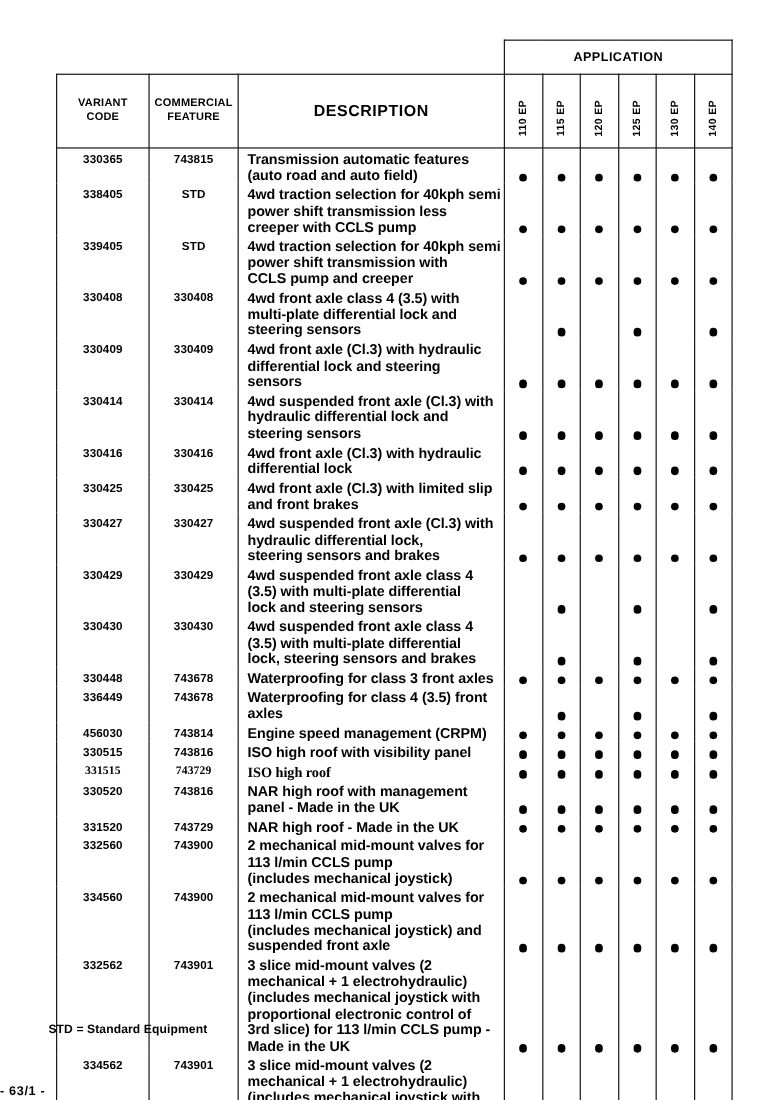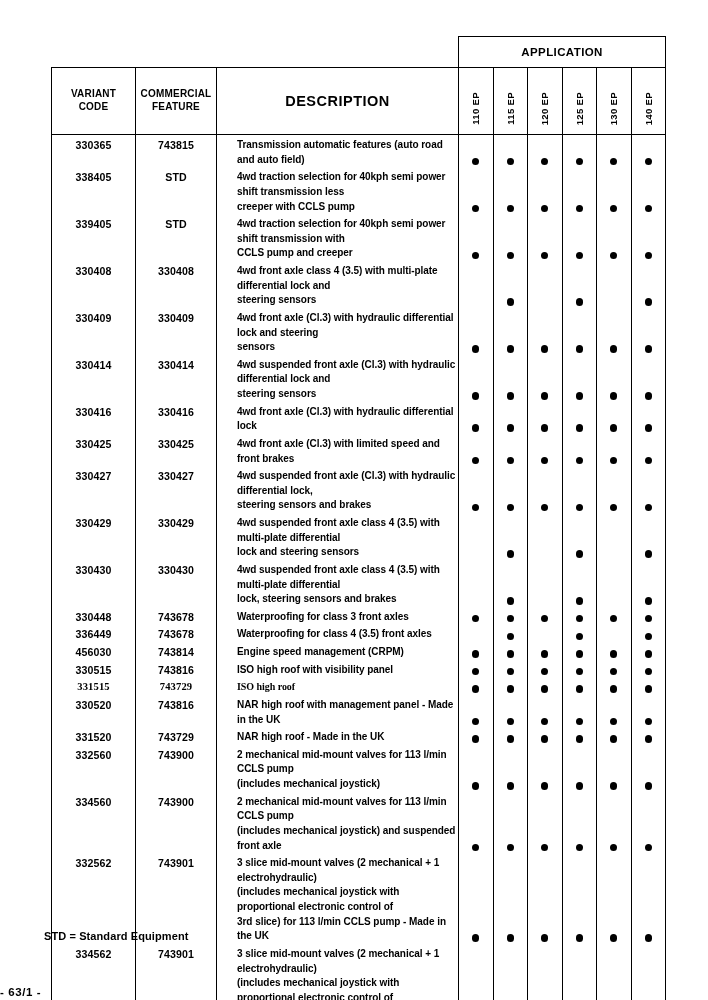--- a/index.html
+++ b/index.html
@@ -96,24 +96,24 @@
   .cell-code {
     text-align: center;
     font-size: 10.6px;
     font-weight: bold;
     line-height: 14.62px;
     padding-top: 3px;
     letter-spacing: 0.1px;
   }
   .cell-desc {
     text-align: left;
-    font-size: 10px;
+    font-size: 13px;
     font-weight: bold;
     line-height: 14.62px;
-    padding: 3px 2px 0 20px;
+    padding: 3px 2px 0 8px;
     letter-spacing: -0.05px;
     white-space: pre-line;
   }
   .cell-dot {
     border-left: 1.3px solid #000;
     border-right: 1.3px solid #000;
     padding: 0;
     vertical-align: bottom;
   }
   .dot-wrap {
@@ -455,21 +455,21 @@
           </td>
           <td class="cell-dot">
             <div class="dot-wrap" style="height: 14.62px;">
               <span class="dot"></span>
             </div>
           </td>
         </tr>
         <tr style="height: 14.62px;">
           <td class="cell cell-code">330425</td>
           <td class="cell cell-code">330425</td>
-          <td class="cell cell-desc">4wd front axle (Cl.3) with limited speed and front brakes</td>
+          <td class="cell cell-desc">4wd front axle (Cl.3) with limited slip and front brakes</td>
           <td class="cell-dot">
             <div class="dot-wrap" style="height: 14.62px;">
               <span class="dot"></span>
             </div>
           </td>
           <td class="cell-dot">
             <div class="dot-wrap" style="height: 14.62px;">
               <span class="dot"></span>
             </div>
           </td>

